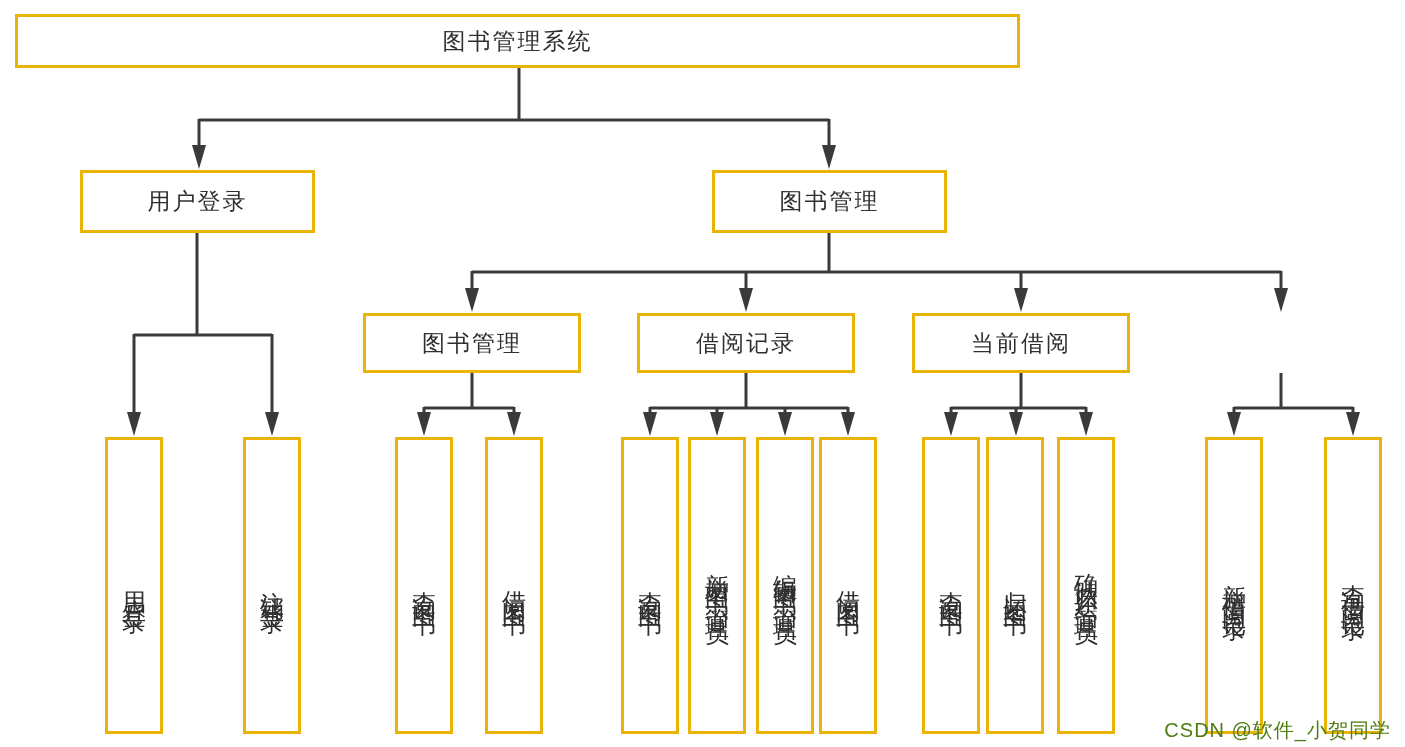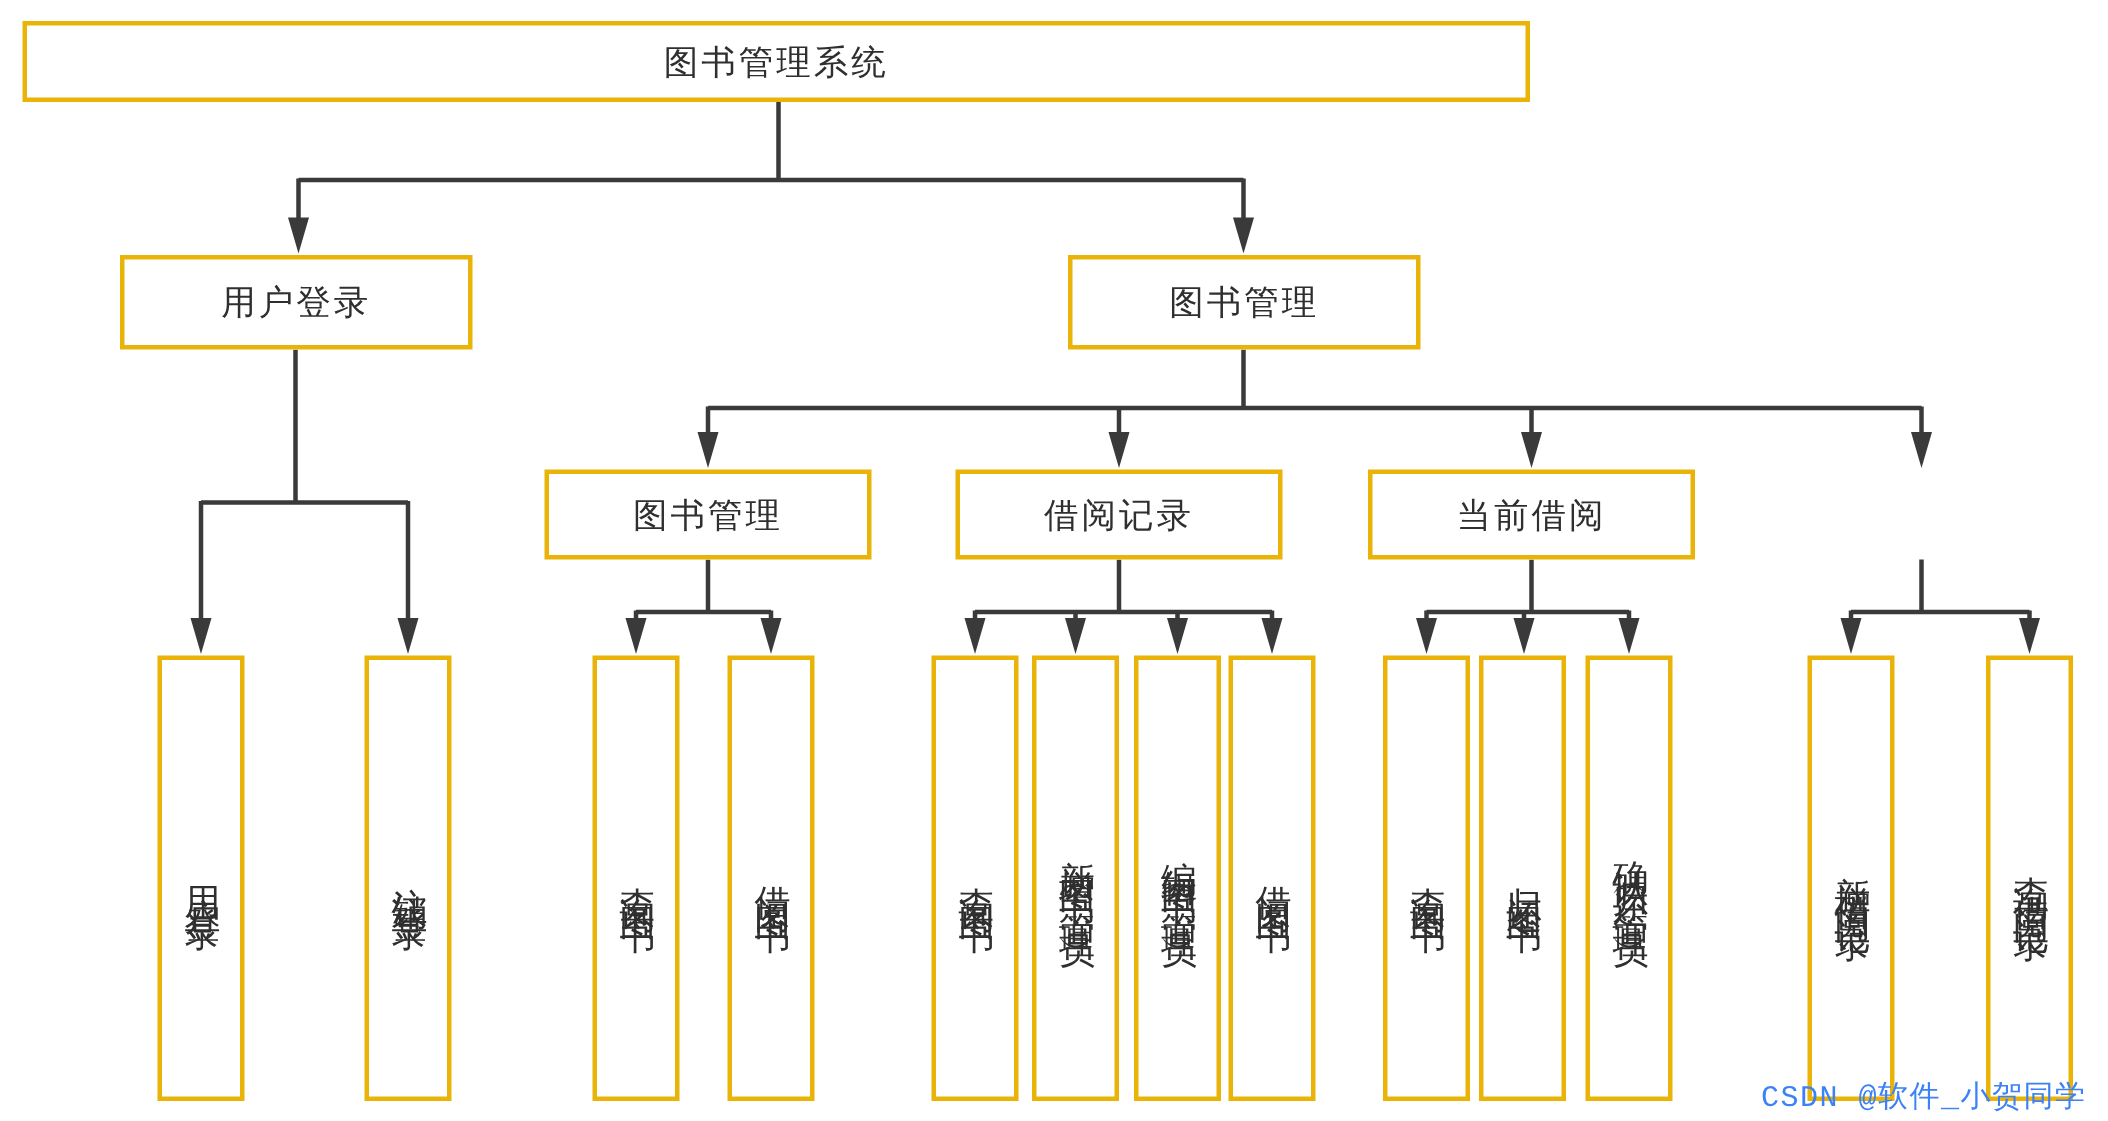--- a/index.html
+++ b/index.html
@@ -64,24 +64,23 @@
   .lf8  { left: 819px; }
   .lf9  { left: 922px; }
   .lf10 { left: 986px; }
   .lf11 { left: 1057px; }
   .lf12 { left: 1205px; }
   .lf13 { left: 1324px; }
   #watermark {
     position: absolute;
     right: 14px; bottom: 3px;
     font-size: 20px;
-    color: #3b82f6;
+    color: #4d7c0f;
     z-index: 2;
     letter-spacing: 1px;
-    font-family: Liberation Mono, monospace;
   }
 </style>
 </head>
 <body>
 
 <div id="stage">
 
   <svg id="wires" viewBox="0 0 1405 747" xmlns="http://www.w3.org/2000/svg">
     <g stroke="#3a3a3a" stroke-width="3" fill="none">
 

